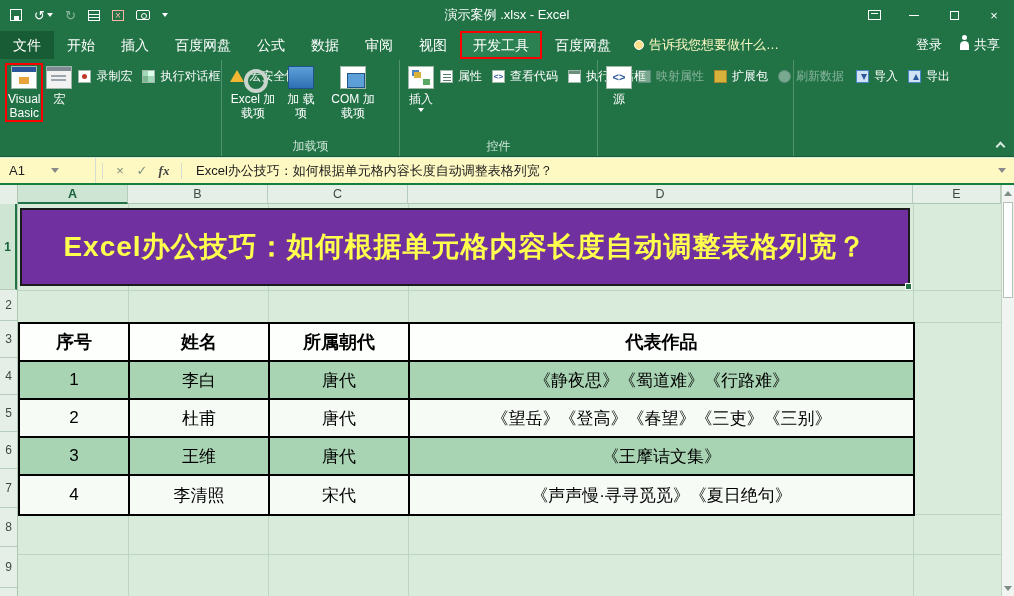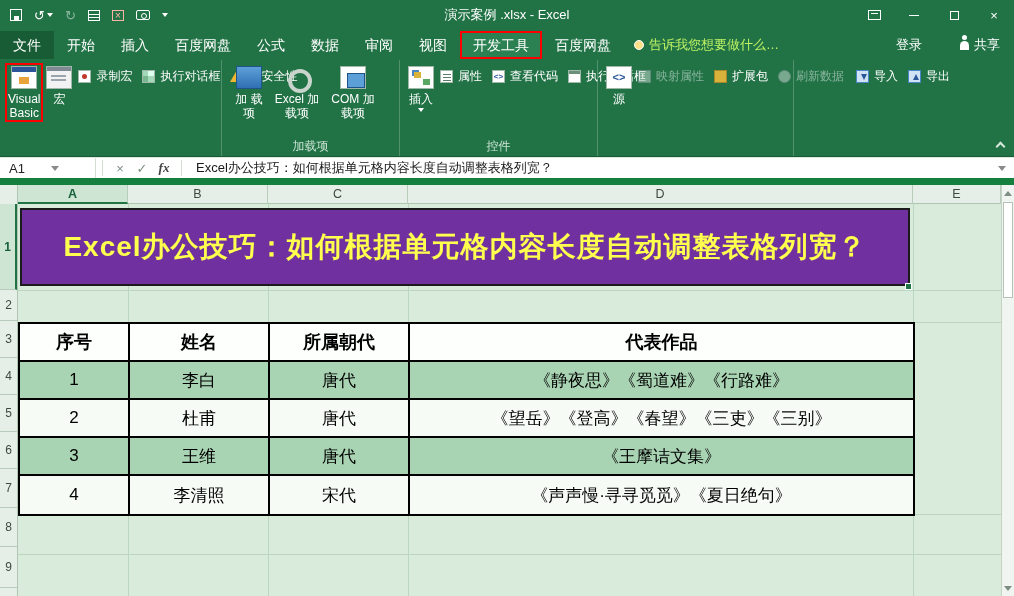--- a/index.html
+++ b/index.html
@@ -27,24 +27,24 @@
   .i-max { width:9px; height:9px; border:1px solid #fff; display:inline-block; }
   .i-ribopt { width:13px; height:10px; border:1px solid #fff; position:relative; display:inline-block; }
   .i-ribopt::after { content:""; position:absolute; left:2px; top:2px; width:7px; height:1px; background:#fff; }
 
   
   .tabsbar { position:absolute; top:30px; left:0; right:0; height:30px; background:#217346; display:flex; align-items:center; color:#fff; font-size:14px; }
   .tab { padding:0 13px; line-height:28px; position:relative; white-space:nowrap; cursor:default; }
   .tab.filetab { background:#185c35; }
   .tab.active { background:#2c8152; }
   .annot { position:absolute; inset:0; border:2px solid #ff0000; pointer-events:none; }
-  .tellme { display:flex; align-items:center; gap:5px; margin-left:10px; font-size:13px; color:#bef264; }
+  .tellme { display:flex; align-items:center; gap:5px; margin-left:10px; font-size:13px; color:#fef9c3; }
   .i-bulb { width:10px; height:10px; border-radius:50%; background:#ffe08a; border:1px solid #fff; display:inline-block; }
   .tabs-right { margin-left:auto; display:flex; align-items:center; gap:18px; padding-right:14px; font-size:13px; }
-  .share { display:flex; align-items:center; gap:5px;margin-left:20px; }
+  .share { display:flex; align-items:center; gap:5px; }
   .i-person { width:9px; height:9px; border-radius:50% 50% 0 0; background:#fff; position:relative; display:inline-block; }
   .i-person::before { content:""; position:absolute; top:-6px; left:2px; width:5px; height:5px; border-radius:50%; background:#fff; }
 
   
   .ribbon { position:absolute; top:60px; left:0; right:0; height:97px; background:#217346; display:flex; align-items:stretch; border-bottom:1px solid #1a5c38; color:#fff; }
   .rgroup { position:relative; display:flex; align-items:flex-start; padding:3px 5px 18px 5px; border-right:1px solid rgba(255,255,255,.22); }
   .rlabel { position:absolute; bottom:1px; left:0; right:0; text-align:center; font-size:12px; color:#cbe4d5; }
   .rlabel .annotlbl { border:2px solid #ff0000; padding:0 6px; display:inline-block; line-height:13px; }
   .bigbtn { position:relative; display:flex; flex-direction:column; align-items:center; text-align:center; font-size:12px; line-height:1.2; color:#fff; padding:3px 3px 1px; cursor:default; }
   .bi { width:26px; height:23px; margin-bottom:3px; position:relative; }
@@ -84,21 +84,21 @@
   .si-map { background:#e3e8e4; border:1px solid #aab; }
   .si-pack { background:#d9b23c; border:1px solid #a8862a; }
   .si-refresh { background:#e3e8e4; border:1px solid #aab; border-radius:50%; }
   .si-import { background:#cfe3f5; border:1px solid #4a86c5; }
   .si-import::after { content:""; position:absolute; left:4px; top:3px; border-left:3px solid transparent; border-right:3px solid transparent; border-top:6px solid #2b579a; }
   .si-export { background:#cfe3f5; border:1px solid #4a86c5; }
   .si-export::after { content:""; position:absolute; left:4px; top:3px; border-left:3px solid transparent; border-right:3px solid transparent; border-bottom:6px solid #2b579a; }
   .chev-up { position:absolute; right:10px; bottom:6px; width:7px; height:7px; border-top:2px solid #d6e8dd; border-right:2px solid #d6e8dd; transform:rotate(-45deg); }
 
   
-  .fbar { position:absolute; top:158px; left:0; right:0; height:27px; background:#ffffff; border-bottom:7px solid #15803d; display:flex; align-items:center; font-size:13px; color:#222; }
+  .fbar { position:absolute; top:158px; left:0; right:0; height:27px; background:#fef9c3; border-bottom:2px solid #15803d; display:flex; align-items:center; font-size:13px; color:#222; }
   .namebox { width:96px; height:100%; display:flex; align-items:center; padding-left:9px; border-right:1px solid #d4dcd4; gap:26px; }
   .nb-caret { width:0; height:0; border-left:4px solid transparent; border-right:4px solid transparent; border-top:5px solid #8a8a8a; }
   .fdivider { width:1px; height:16px; background:#d4dcd4; margin:0 6px; }
   .fbtn { width:22px; text-align:center; color:#7d8d80; font-size:13px; }
   .fx { font-style:italic; font-family:"Liberation Serif",serif; color:#444; font-weight:bold; }
   .ftext { flex:1; padding-left:8px; color:#1a1a1a; white-space:nowrap; overflow:hidden; }
   .fchev { width:0; height:0; border-left:4px solid transparent; border-right:4px solid transparent; border-top:5px solid #8a8a8a; margin-right:8px; }
 
   
   .colhdrs { position:absolute; top:185px; left:0; height:19px; right:13px; background:#e6efe7; border-bottom:1px solid #aec6b2; }
@@ -215,27 +215,27 @@
             <span>执行对话框</span>
           </div>
         <div class="smallbtn">
             <span class="si si-warn"></span>
             <span>宏安全性</span>
           </div>
       </div>
     </div>
 
     <div class="rgroup" style="width:178px;">
+      <div class="bigbtn" style="width:52px;">
+        <span class="bi ic-gear"></span>
+        <span>Excel 加载项</span>
+      </div>
       <div class="bigbtn" style="width:44px;">
         <span class="bi ic-addin"></span>
         <span>加 载项</span>
-      </div>
-      <div class="bigbtn" style="width:52px;">
-        <span class="bi ic-gear"></span>
-        <span>Excel 加载项</span>
       </div>
       <div class="bigbtn" style="width:60px;">
         <span class="bi ic-com"></span>
         <span>COM 加载项</span>
       </div>
       <div class="rlabel">加载项</div>
     </div>
 
     <div class="rgroup" style="width:198px;">
       <div class="bigbtn" style="width:40px;">

